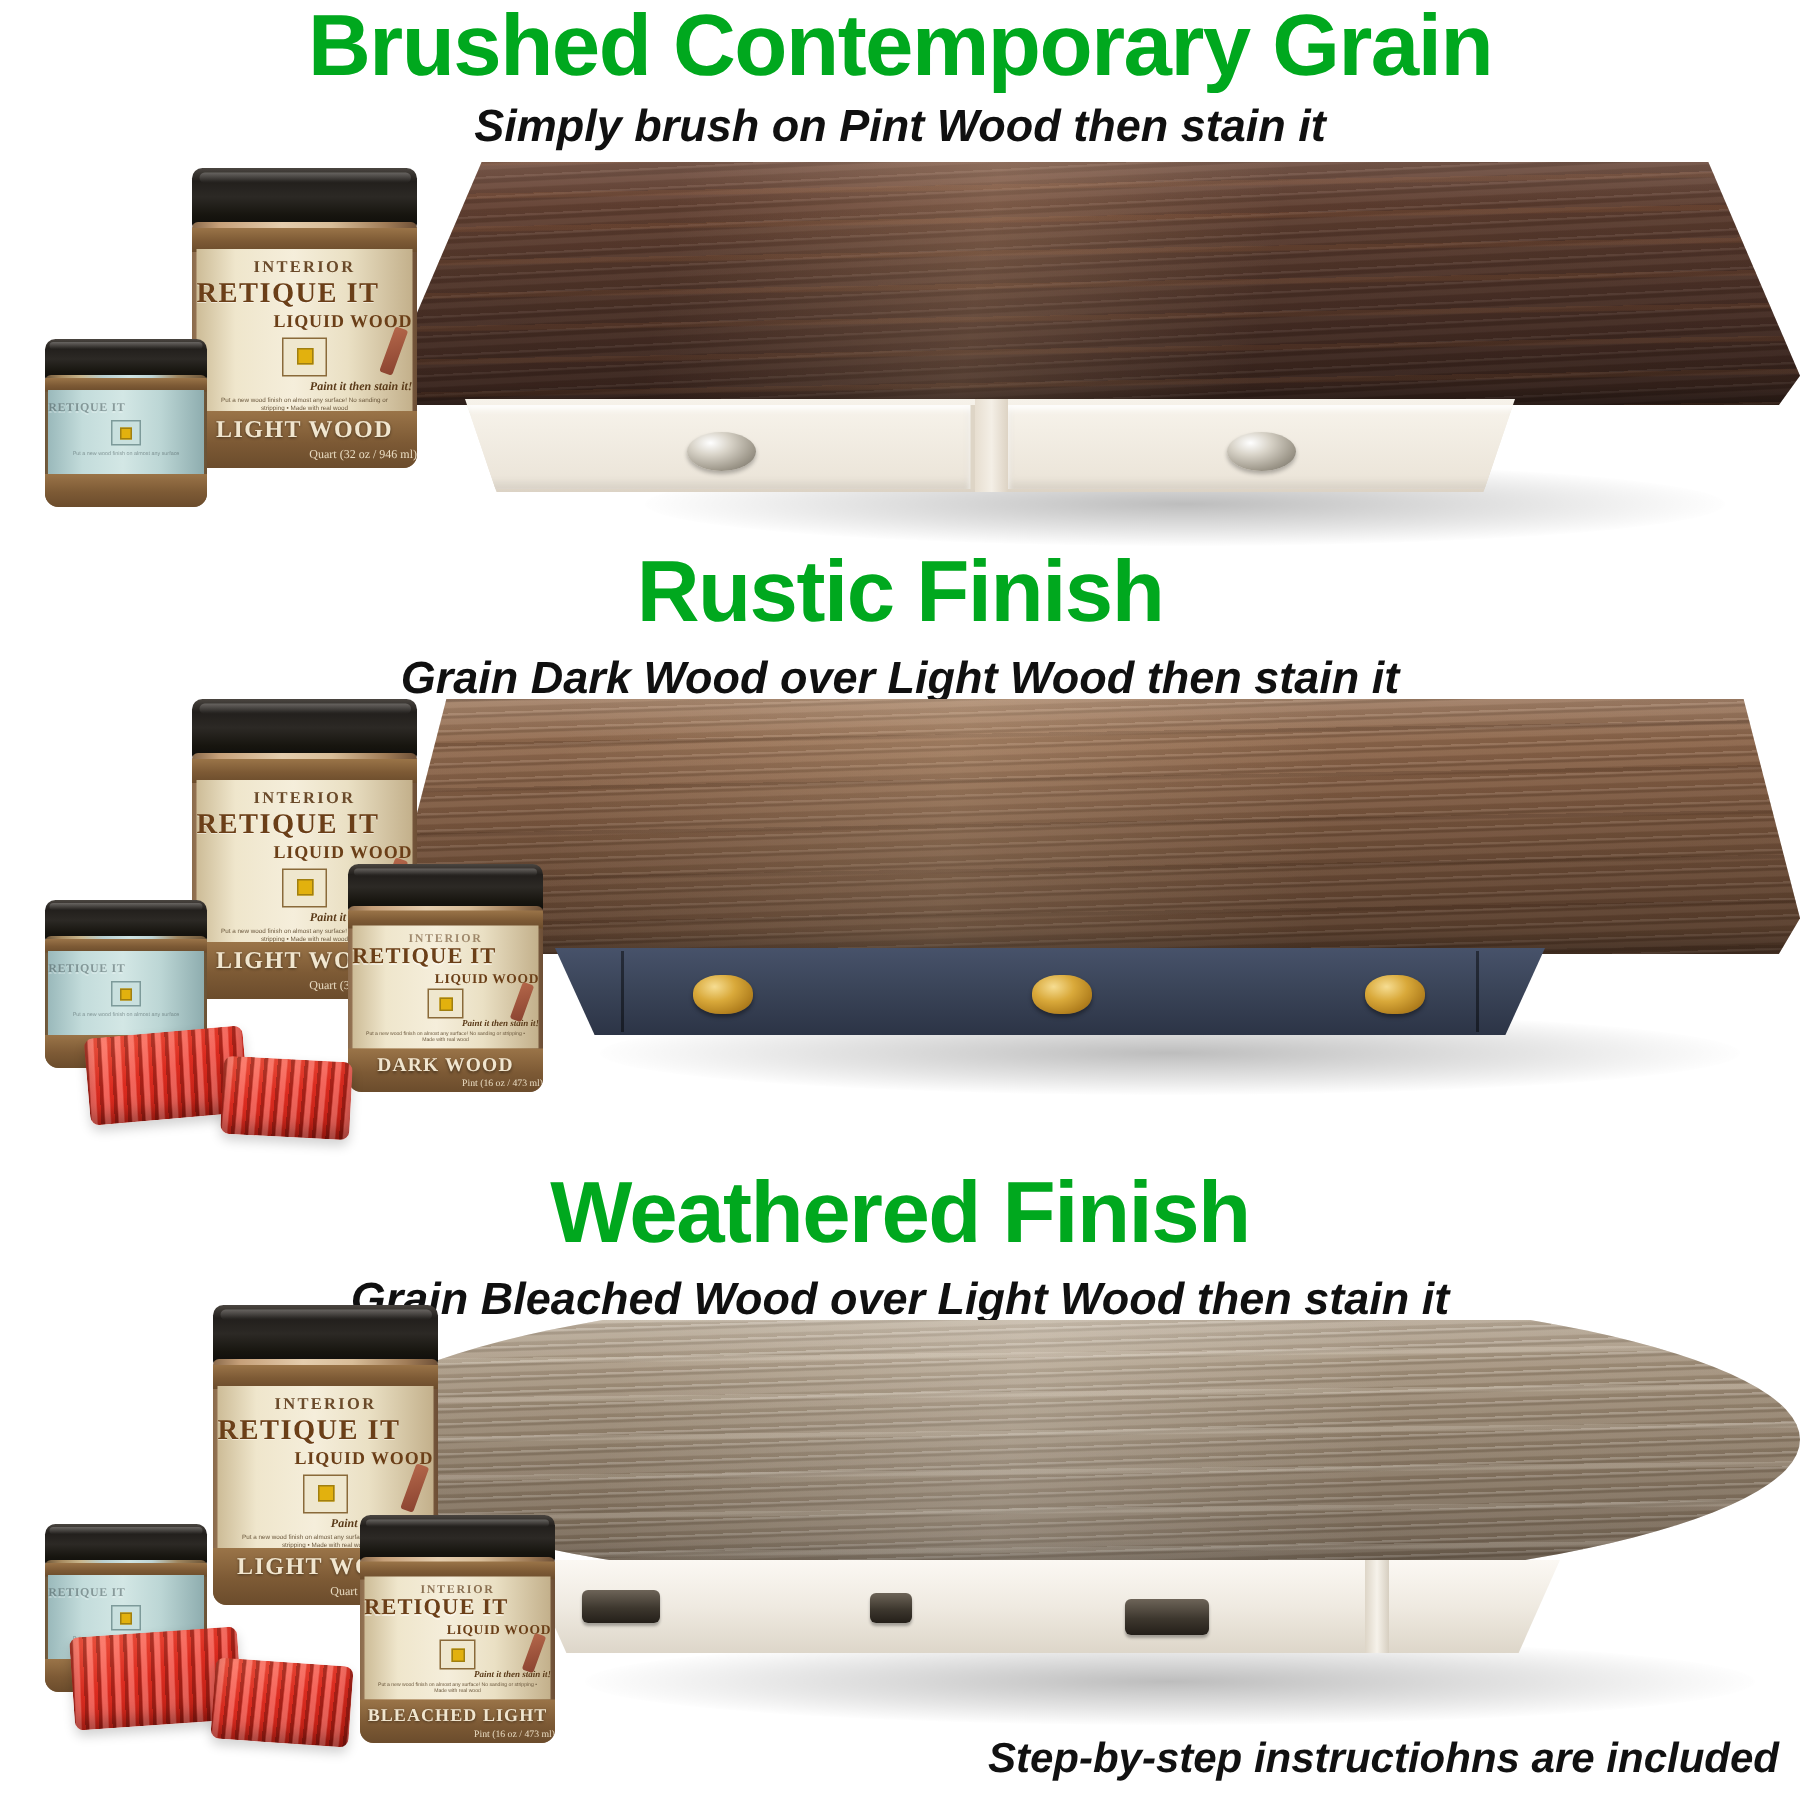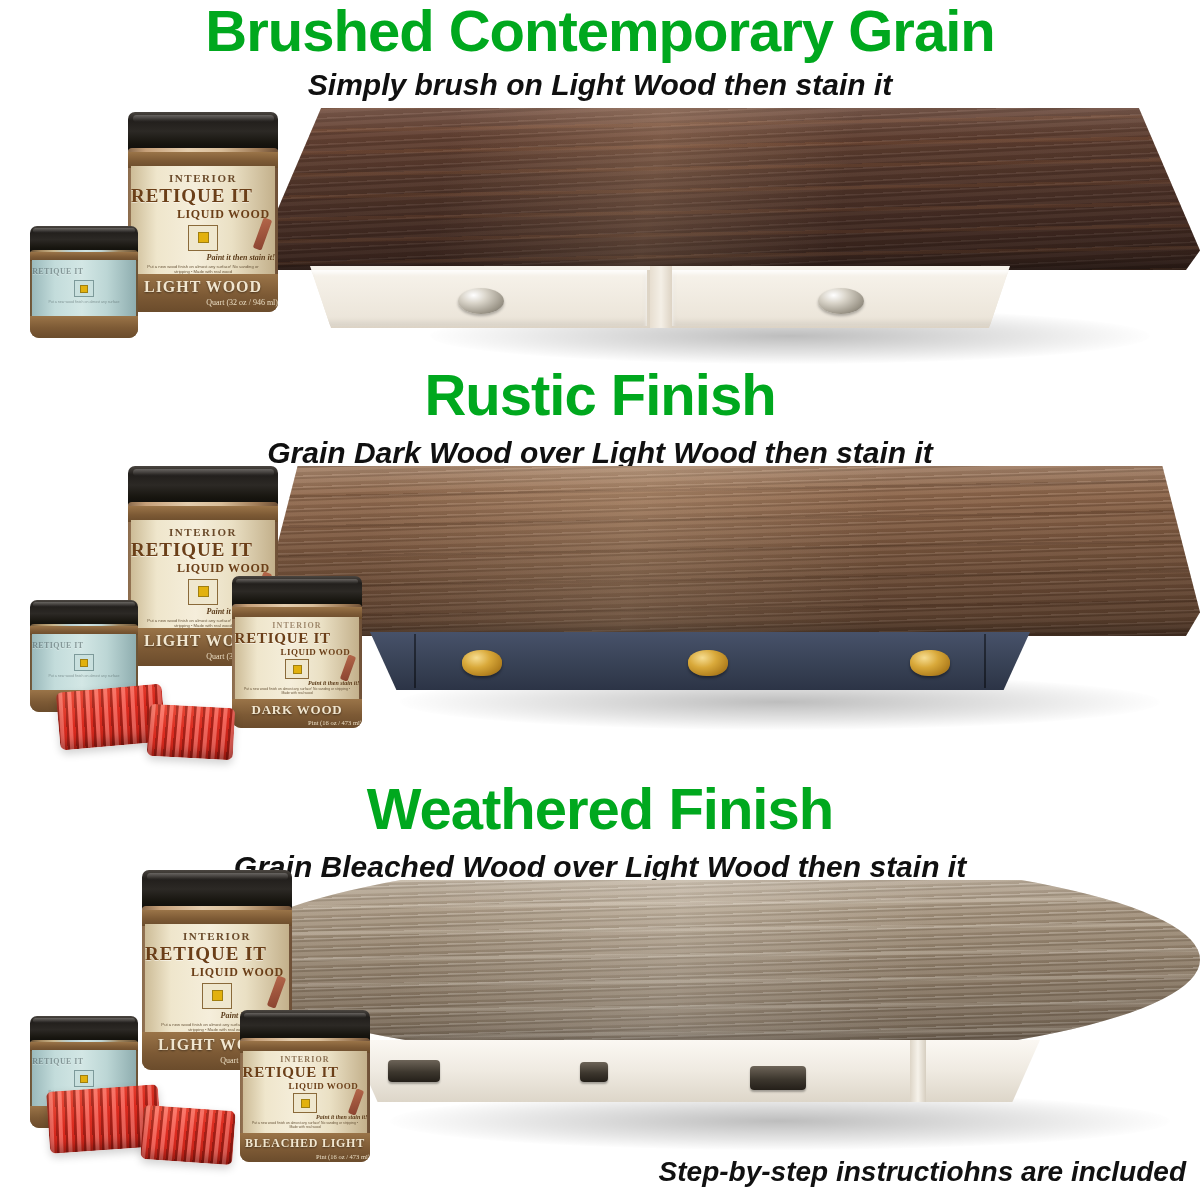--- a/index.html
+++ b/index.html
@@ -92,21 +92,21 @@
     color:#6b3f18;
     letter-spacing:.05em;
     width:100%;
     text-shadow:0 1px 0 rgba(255,255,255,.5);
   }
   .jar .l-liquid {
     font-family:"Liberation Serif", serif;
     font-weight:bold;
     color:#6b3f18;
     letter-spacing:.05em;
-    text-align:left; width:100%;padding-left:46px;
+    text-align:right; width:100%;padding-left:46px;
   }
   .jar .crest {
     position:relative;
     border:1px solid #8a6a3a;
     background:#efe7ce;
     display:flex; align-items:center; justify-content:center;
   }
   .jar .crest .fleur {
     background:#E2B10E;
     border:1px solid #a07f10;
@@ -178,21 +178,21 @@
 </style>
 </head>
 <body>
 
 <div class="canvas">
 
   <div class="section" style="top:0;height:370px;">
 
     <div class="heading" style="position:absolute;top:2px;left:0;width:1200px;font-size:58px;">Brushed Contemporary Grain</div>
 
-    <div class="subheading" style="position:absolute;top:70px;left:0;width:1200px;font-size:30px;">Simply brush on Light Wood then stain it</div>
+    <div class="subheading" style="position:absolute;top:70px;left:0;width:1200px;font-size:30px;">Simply brush on Pint Wood then stain it</div>
 
     <div class="furniture" style="left:250px;top:108px;width:950px;height:240px;">
 
       <div class="shadow-blob" style="left:180px;top:200px;width:720px;height:56px;"></div>
 
       <div class="desktop" style="left:10px;top:0;width:940px;height:162px;
                   clip-path:polygon(6.5% 0%, 93.5% 0%, 100% 88%, 98.5% 100%, 1.5% 100%, 0% 88%);
                   background:linear-gradient(178deg,#6b4636 0%,#5a3b2e 35%,#4e3228 70%,#3f2820 100%);">
         <div class="grain" style="background-image:repeating-linear-gradient(177deg,
                       rgba(255,255,255,.07) 0px, rgba(255,255,255,.07) 1px,

